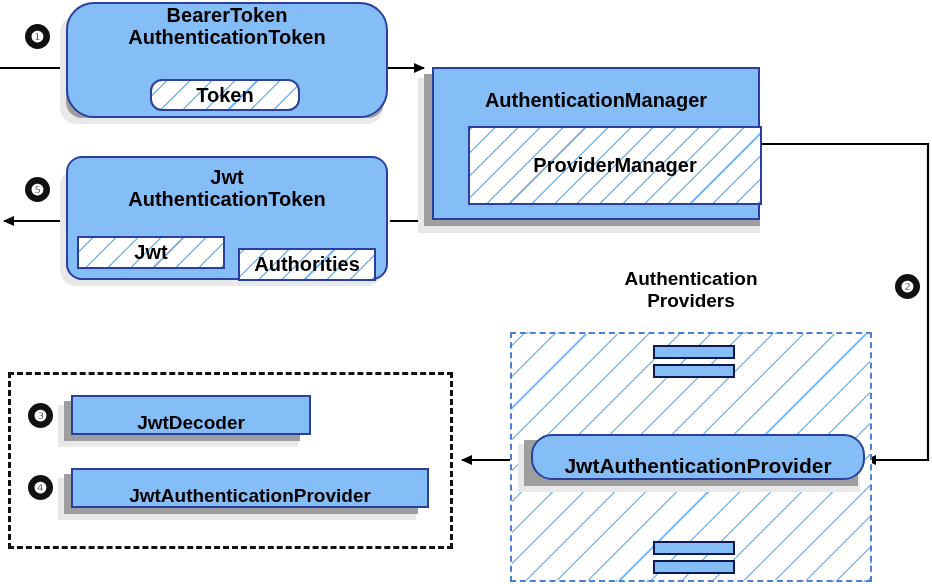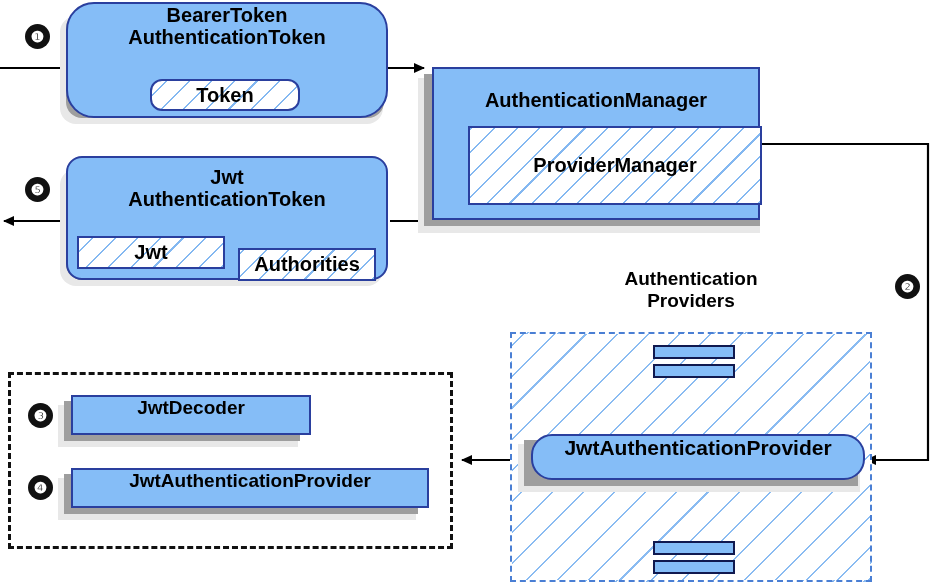--- a/index.html
+++ b/index.html
@@ -25,21 +25,21 @@
     height: 584px;
   }
   .node {
     position: absolute;
     box-sizing: border-box;
     background: #85bdf7;
     border: 2px solid #2a3f9e;
     color: #000000;
     font-weight: bold;
     display: flex;
-    align-items: flex-start;
+    align-items: flex-end;
     justify-content: center;
     text-align: center;
     line-height: 1.12;
     z-index: 5;
   }
   .rounded {
     border-radius: 16px;
   }
   .shadow-wrap {
     position: absolute;

